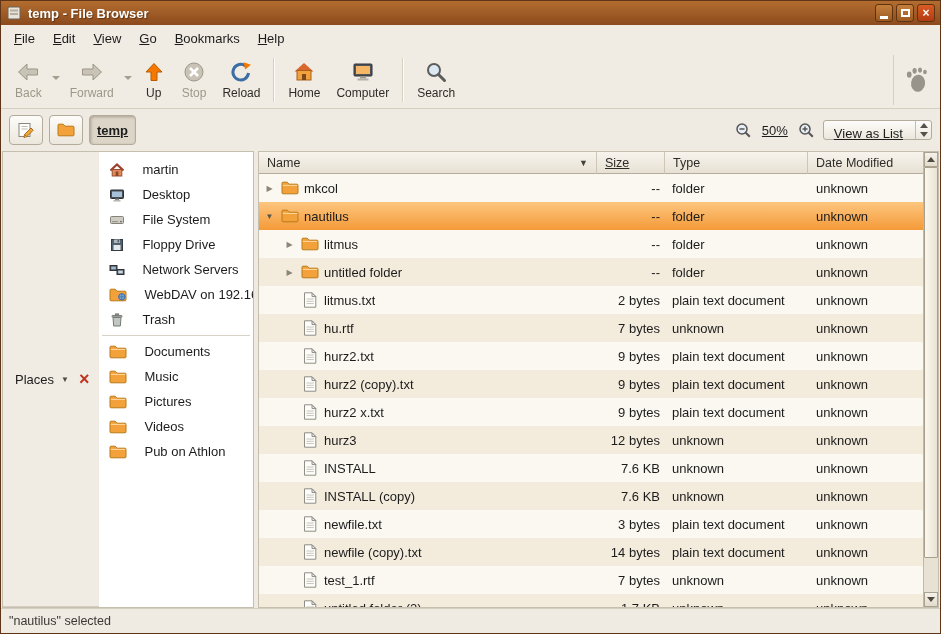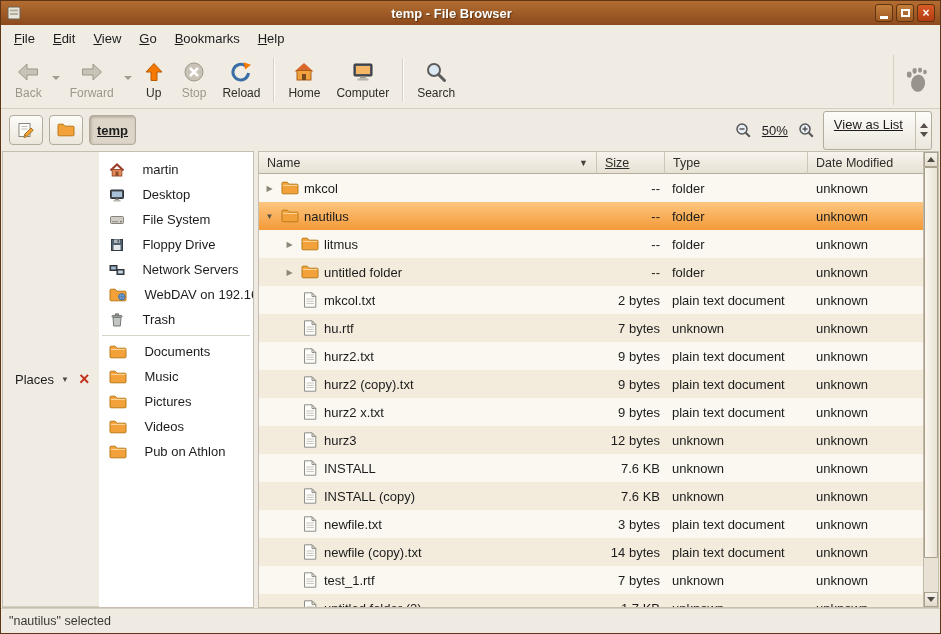--- a/index.html
+++ b/index.html
@@ -2,21 +2,21 @@
 <html><head>
 <meta charset="utf-8">
 <style>
   * { margin:0; padding:0; box-sizing:border-box; }
   body { font-family:"Liberation Sans","DejaVu Sans",sans-serif; font-size:13px; color:#1c1c1c; background:#c8c4bc; }
   .window { width:941px; height:634px; display:flex; flex-direction:column; border:1px solid #5e3517; background:#efebe3; }
 
   
   .titlebar { flex:0 0 24px; background:linear-gradient(180deg,#b36d30,#8c4a1d); display:flex; align-items:center; padding:0 5px; }
   .win-icon { width:16px; height:16px; margin-right:6px; }
-  .title { flex:1; text-align:center; color:#fff; font-weight:bold; font-size:13px; text-shadow:1px 1px 1px rgba(60,30,5,.6); }
+  .title { flex:1; color:#fff; font-weight:bold; font-size:13px; text-shadow:1px 1px 1px rgba(60,30,5,.6); }
   .win-controls { display:flex; gap:3px; }
   .wbtn { width:18px; height:18px; border:1px solid #5e3310; border-radius:3px; background:linear-gradient(180deg,#c57f3c,#9c5a22); display:flex; align-items:center; justify-content:center; color:#fff; font-size:12px; font-weight:bold; line-height:1; }
   .wbtn.close { background:linear-gradient(180deg,#d95b25,#b23c12); }
   .glyph-min { width:8px; height:3px; background:#fff; margin-top:8px; }
   .glyph-max { width:9px; height:8px; border:2px solid #fff; }
 
   
   .menubar { flex:0 0 26px; display:flex; align-items:center; padding:0 4px; background:#f0ece4; }
   .menu-item { display:inline-block; padding:4px 9px; }
   .menu-item::first-letter { text-decoration:underline; }
@@ -33,21 +33,21 @@
   .tb-spacer { flex:1; }
   .throbber { padding:2px 4px 2px 10px; border-left:1px solid #d7d1c4; height:50px; display:flex; align-items:center; }
 
   
   .locationbar { flex:0 0 42px; display:flex; align-items:center; gap:6px; padding:0 8px; background:#efebe3;text-decoration:underline; }
   .lbtn { height:30px; border:1px solid #b3ab9c; border-radius:4px; background:linear-gradient(180deg,#fdfcf9,#ece7dd); display:flex; align-items:center; justify-content:center; padding:0 7px; gap:4px; }
   .lbtn.active { background:#ddd6c8; box-shadow:inset 1px 1px 3px rgba(90,80,60,.4); font-weight:bold; }
   .loc-spacer { flex:1; }
   .zoom-label { margin:0 2px; }
   .zbtn { padding:2px; display:flex; align-items:center; }
-  .view-combo { height:39px; border:1px solid #b3ab9c; border-radius:3px; background:linear-gradient(180deg,#fdfcf9,#ece7dd); display:flex; align-items:stretch; }
+  .view-combo { height:20px; border:1px solid #b3ab9c; border-radius:3px; background:linear-gradient(180deg,#fdfcf9,#ece7dd); display:flex; align-items:stretch; }
   .vlabel { padding:5px 12px 0 10px; }
   .combo-steppers { width:16px; border-left:1px solid #c5bdae; display:flex; flex-direction:column; align-items:center; justify-content:center; gap:4px; }
   .combo-steppers i { display:block; border:4px solid transparent; }
   .stp-up { border-bottom:5px solid #55504a !important; margin-top:-4px; }
   .stp-down { border-top:5px solid #55504a !important; margin-bottom:-4px; }
 
   
   .main { flex:1; display:flex; overflow:hidden; padding:0 1px; }
   .sidebar { flex:0 0 252px; display:flex; flex-direction:row; border:1px solid #c6bfb0; background:#fff; overflow:hidden; }
   .sidebar-header { flex:0 0 27px; background:#f0ece4; border-bottom:1px solid #d5cfc2; display:flex; align-items:center; padding:0 6px; }
@@ -424,21 +424,21 @@
             <div class="cell c-date">unknown</div>
           </div>
           <div class="row">
             <div class="cell c-name indent-1">
               <span class="expander"></span>
               <svg width="18" height="16" viewBox="0 0 18 16" xmlns="http://www.w3.org/2000/svg">
                 <path d="M3.5 0.8 H11 L14.8 4.6 V15.2 H3.5 Z" fill="#fefefc" stroke="#8f8d85"></path>
                 <path d="M11 0.8 L14.8 4.6 H11 Z" fill="#e6e3da" stroke="#8f8d85"></path>
                 <path d="M5.5 7 H12.8 M5.5 9.3 H12.8 M5.5 11.6 H12.8" stroke="#c6c3ba" stroke-width="1" fill="none"></path>
               </svg>
-              <span class="fname">mkcol.txt</span>
+              <span class="fname">litmus.txt</span>
             </div>
             <div class="cell c-size">2 bytes</div>
             <div class="cell c-type">plain text document</div>
             <div class="cell c-date">unknown</div>
           </div>
           <div class="row">
             <div class="cell c-name indent-1">
               <span class="expander"></span>
               <svg width="18" height="16" viewBox="0 0 18 16" xmlns="http://www.w3.org/2000/svg">
                 <path d="M3.5 0.8 H11 L14.8 4.6 V15.2 H3.5 Z" fill="#fefefc" stroke="#8f8d85"></path>

